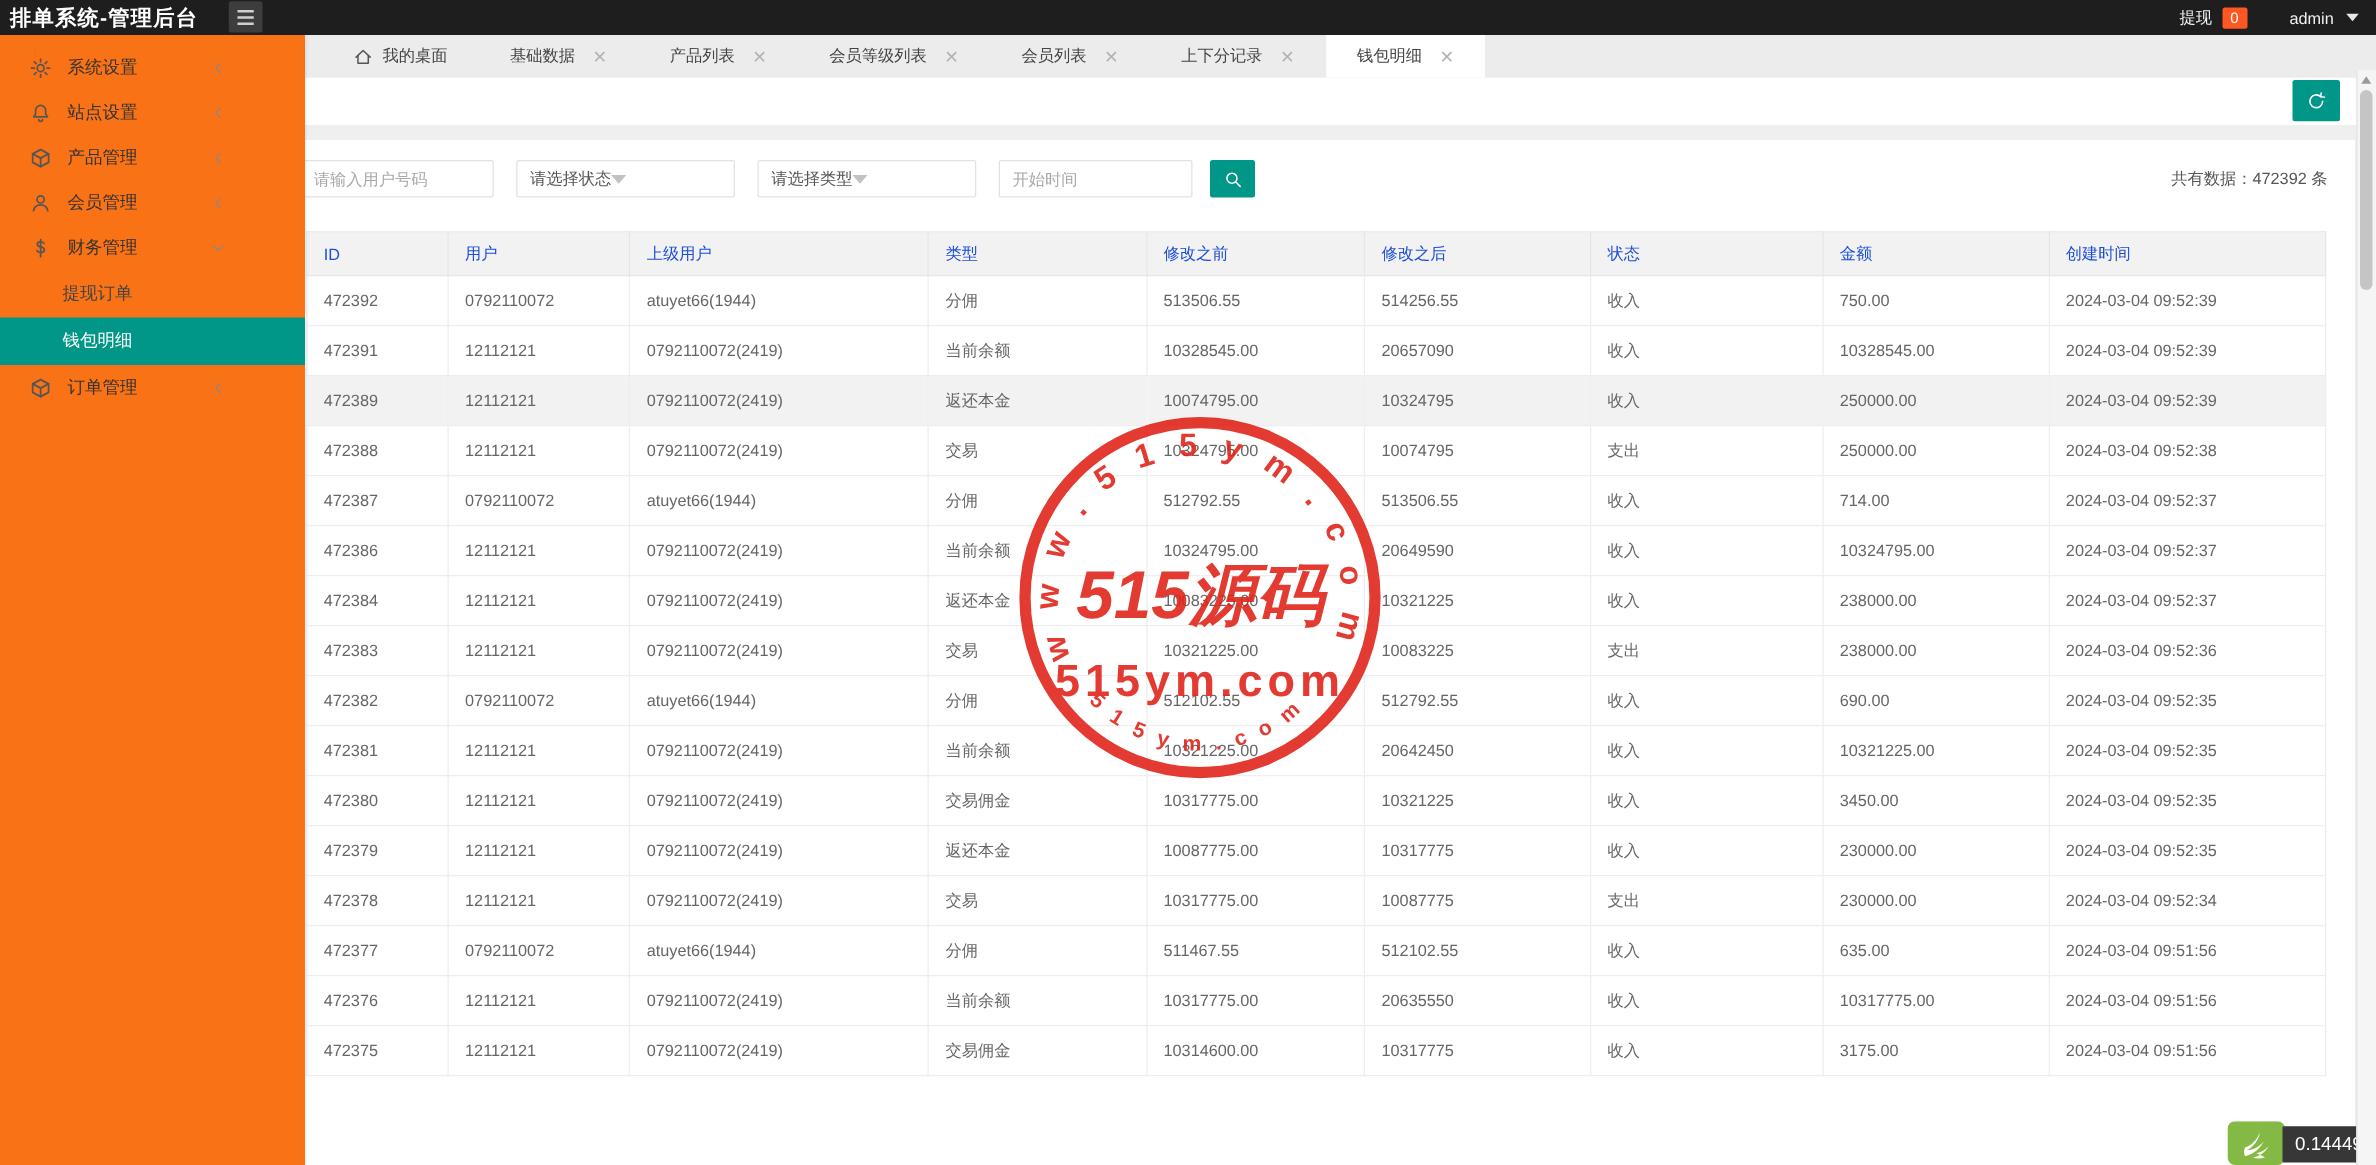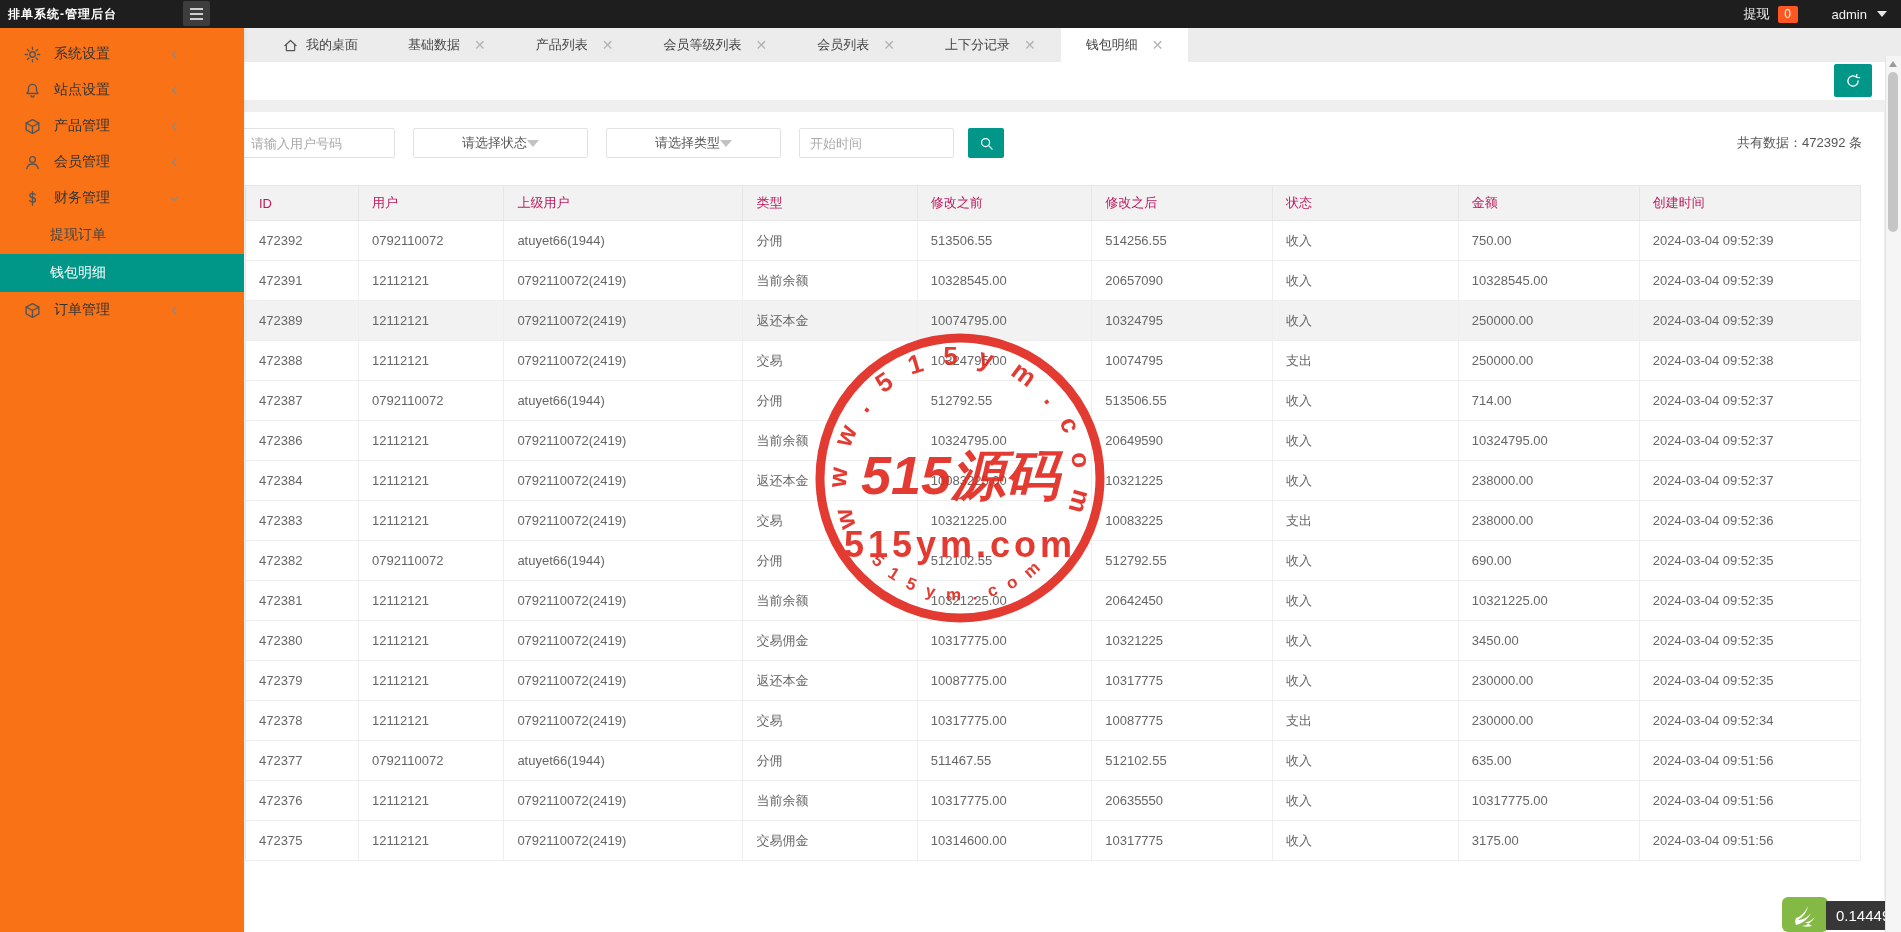--- a/index.html
+++ b/index.html
@@ -4,21 +4,21 @@
 <style>
   html,body{margin:0;padding:0;}
   body{
     width:1901px;height:932px;position:relative;overflow:hidden;
     background:#efefef;
     font-family:"Liberation Sans","DejaVu Sans",sans-serif;
     -webkit-font-smoothing:antialiased;
   }
   
   .topbar{position:absolute;left:0;top:0;width:1901px;height:28px;background:#1e1e1e;z-index:40;display:flex;align-items:center;}
-  .topbar .title{color:#fff;font-size:12px;font-weight:bold;margin-left:8px;letter-spacing:1px;}
+  .topbar .title{color:#fff;font-size:17px;font-weight:bold;margin-left:8px;letter-spacing:1px;}
   .hamburger{position:absolute;left:183px;top:1px;width:27px;height:25px;background:#3d3d3d;border-radius:2px;display:flex;flex-direction:column;justify-content:center;align-items:center;gap:3px;cursor:pointer;}
   .hamburger span{display:block;width:13px;height:2px;background:#cfcfcf;}
   .topbar-right{position:absolute;right:14px;top:0;height:28px;display:flex;align-items:center;gap:8px;}
   .withdraw-label{color:#f2f2f2;font-size:13px;}
   .withdraw-badge{min-width:12px;height:17px;padding:0 4px;background:#ff5722;border-radius:2px;color:#fff;font-size:12px;display:flex;align-items:center;justify-content:center;}
   .admin-label{color:#f2f2f2;font-size:13px;margin-left:26px;}
   .caret-down{width:0;height:0;border-left:5px solid transparent;border-right:5px solid transparent;border-top:6px solid #e8e8e8;margin-left:2px;}
   
   .sidebar{position:absolute;left:0;top:28px;width:244px;height:904px;background:#f97316;z-index:30;box-shadow:1px 0 3px rgba(0,0,0,.08);padding-top:8px;box-sizing:border-box;}
   .menu-item{height:36px;display:flex;align-items:center;position:relative;cursor:pointer;color:#333;font-size:14px;}
@@ -43,28 +43,28 @@
   .refresh-btn{position:absolute;right:29px;top:2px;width:38px;height:33px;background:#009688;border-radius:2px;color:#fff;display:flex;align-items:center;justify-content:center;cursor:pointer;}
   .refresh-btn svg{width:16px;height:16px;}
   
   .card{position:absolute;left:222px;top:112px;width:1662px;height:820px;background:#ffffff;z-index:5;}
   
   .filters{position:absolute;left:18px;top:16px;display:flex;align-items:center;gap:18px;}
   .f-input{height:30px;border:1px solid #e2e2e2;border-radius:2px;box-sizing:border-box;font-size:13px;padding:0 10px;color:#333;background:#fff;font-family:inherit;}
   .f-input::placeholder{color:#a9a9a9;}
   .f-user{width:155px;}
   .f-date{width:155px;}
-  .f-select{width:175px;height:30px;border:1px solid #e2e2e2;border-radius:2px;box-sizing:border-box;background:#fff;display:flex;align-items:center;justify-content:center;padding:0 10px;font-size:13px;color:#555;cursor:pointer;}
+  .f-select{width:175px;height:30px;border:1px solid #e2e2e2;border-radius:2px;box-sizing:border-box;background:#fff;display:flex;align-items:center;justify-content:flex-start;padding:0 10px;font-size:13px;color:#555;cursor:pointer;}
   .f-select .sel-caret{width:0;height:0;border-left:6px solid transparent;border-right:6px solid transparent;border-top:7px solid #c2c2c2;}
   .search-btn{width:36px;height:30px;background:#009688;border:none;border-radius:2px;color:#fff;display:flex;align-items:center;justify-content:center;cursor:pointer;margin-left:-4px;}
   .search-btn svg{width:15px;height:15px;}
   .total-count{position:absolute;right:22px;top:22px;font-size:13px;color:#555;}
   
   .wallet-table{position:absolute;left:23px;top:73px;width:1616px;border-collapse:collapse;table-layout:fixed;font-size:13px;}
-  .wallet-table th{background:#f2f2f2;color:#be185d;font-weight:normal;text-align:left;height:34px;padding:0 0 0 13px;border:1px solid #e6e6e6;}
+  .wallet-table th{background:#f2f2f2;color:#1d4ed8;font-weight:normal;text-align:left;height:34px;padding:0 0 0 13px;border:1px solid #e6e6e6;}
   .wallet-table td{color:#666;height:39px;padding:0 0 0 13px;border:1px solid #eeeeee;background:#fff;overflow:hidden;white-space:nowrap;}
   .wallet-table tr.hl td{background:#f2f2f2;margin-top:14px;}
   
   .stamp{position:absolute;left:800px;top:318px;width:320px;height:320px;z-index:15;opacity:.9;pointer-events:none;}
   .stamp text{fill:#e0251b;font-family:"Liberation Sans","DejaVu Sans",sans-serif;}
   .arc-top{font-size:26px;font-weight:bold;letter-spacing:19px;}
   .center-main{font-size:54px;font-weight:bold;font-style:italic;}
   .center-sub{font-size:36px;font-weight:bold;letter-spacing:4px;}
   .arc-bottom{font-size:17px;font-weight:bold;letter-spacing:12px;}
   

